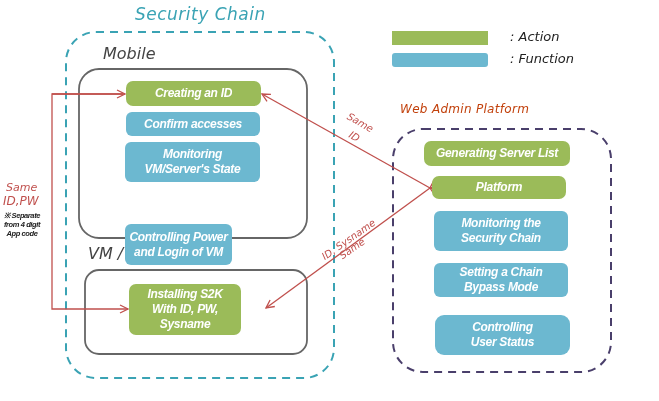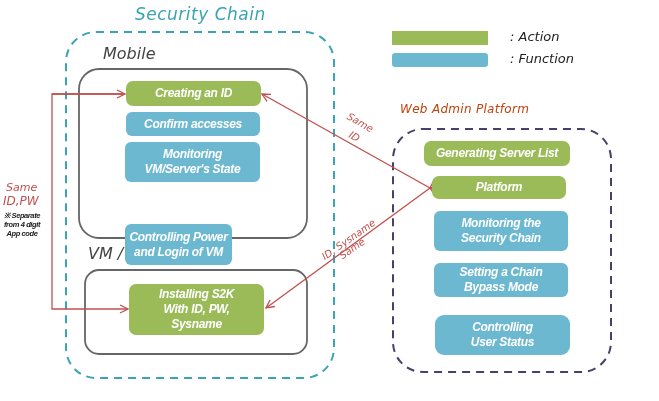--- a/index.html
+++ b/index.html
@@ -57,21 +57,21 @@
   <div class="legend-swatch func" style="left:392px;top:53px;border-radius:3px;"></div>
   <div class="legend-label" style="left:510px;top:51px;">: Function</div>
 
   <div class="box action" style="left:126px;top:81px;width:135px;height:25px;">Creating an ID</div>
   <div class="box func" style="left:126px;top:112px;width:134px;height:24px;">Confirm accesses</div>
   <div class="box func" style="left:125px;top:142px;width:135px;height:40px;">Monitoring
 VM/Server's State</div>
   <div class="box func" style="left:125px;top:188px;width:107px;height:41px;margin-top:36px;">Controlling Power
 and Login of VM</div>
 
-  <div class="box action" style="left:129px;top:284px;width:135px;height:51px;">Installing S2K
+  <div class="box action" style="left:129px;top:284px;width:112px;height:51px;">Installing S2K
 With ID, PW,
 Sysname</div>
 
   <div class="box action" style="left:424px;top:141px;width:146px;height:25px;">Generating Server List</div>
   <div class="box action" style="left:432px;top:176px;width:134px;height:23px;">Platform</div>
   <div class="box func" style="left:434px;top:211px;width:134px;height:40px;">Monitoring the
 Security Chain</div>
   <div class="box func" style="left:434px;top:263px;width:134px;height:34px;">Setting a Chain
 Bypass Mode</div>
   <div class="box func" style="left:435px;top:315px;width:135px;height:40px;border-radius:9px;">Controlling

